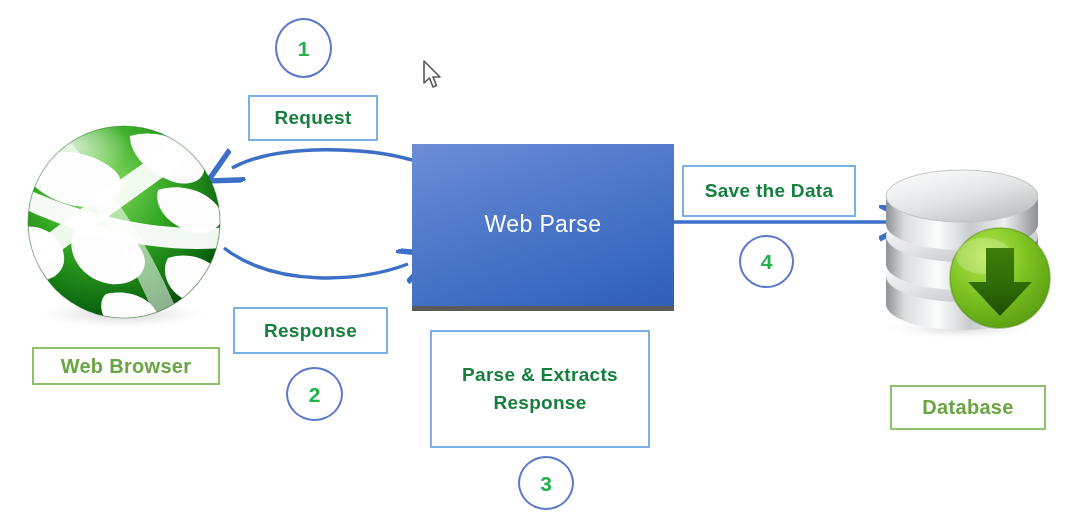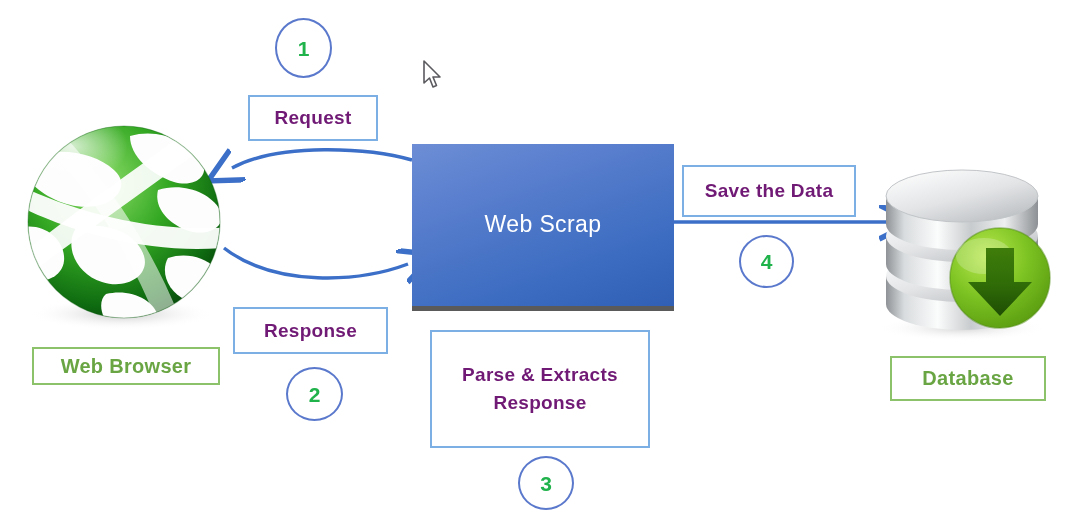--- a/index.html
+++ b/index.html
@@ -44,21 +44,21 @@
   .blue-box {
     border: 2px solid #7cb0e4;
     background: #ffffff;
     box-sizing: border-box;
     display: flex;
     align-items: center;
     justify-content: center;
     text-align: center;
   }
   .blue-box span {
-    color: #701a75;
+    color: #15803d;
     font-weight: bold;
     font-size: 19px;
     font-family: "Liberation Sans", sans-serif;
     letter-spacing: 0.3px;
     line-height: 1.45;
   }
 
   
   .green-box {
     border: 2px solid #8cc26a;
@@ -246,27 +246,27 @@
     <path d="M14,60 L14,88 A76,26 0 0 0 166,88 L166,60 Z" fill="url(#discSide)"></path>
     <ellipse cx="90" cy="60" rx="76" ry="26" fill="url(#discTop)"></ellipse>
     <ellipse cx="90" cy="60" rx="76" ry="26" fill="none" stroke="#c2c5c8" stroke-width="1"></ellipse>
 
     <circle cx="128" cy="142" r="50" fill="url(#badgeGrad)"></circle>
     <circle cx="128" cy="142" r="50" fill="none" stroke="#4e8c0d" stroke-width="1.5" opacity="0.5"></circle>
     <ellipse cx="112" cy="120" rx="28" ry="18" fill="#ffffff" opacity="0.22"></ellipse>
     <path d="M114,112 L142,112 L142,146 L160,146 L128,180 L96,146 L114,146 Z" fill="url(#arrowGrad)"></path>
   </svg>
 
-  <div class="abs green-box" style="left:890px; top:356px; width:156px; height:45px;">
+  <div class="abs green-box" style="left:890px; top:385px; width:156px; height:45px;">
     <span>Database</span>
   </div>
 
   <div class="abs" id="app-box">
     <div class="app-label">
-      <div>Web Scrap</div>
+      <div>Web Parse</div>
     </div>
   </div>
 
   <div class="abs step-circle" style="left:275px; top:18px; width:57px; height:60px;">
     <span>1</span>
   </div>
   <div class="abs blue-box" style="left:248px; top:95px; width:130px; height:46px;">
     <span>Request</span>
   </div>
 

